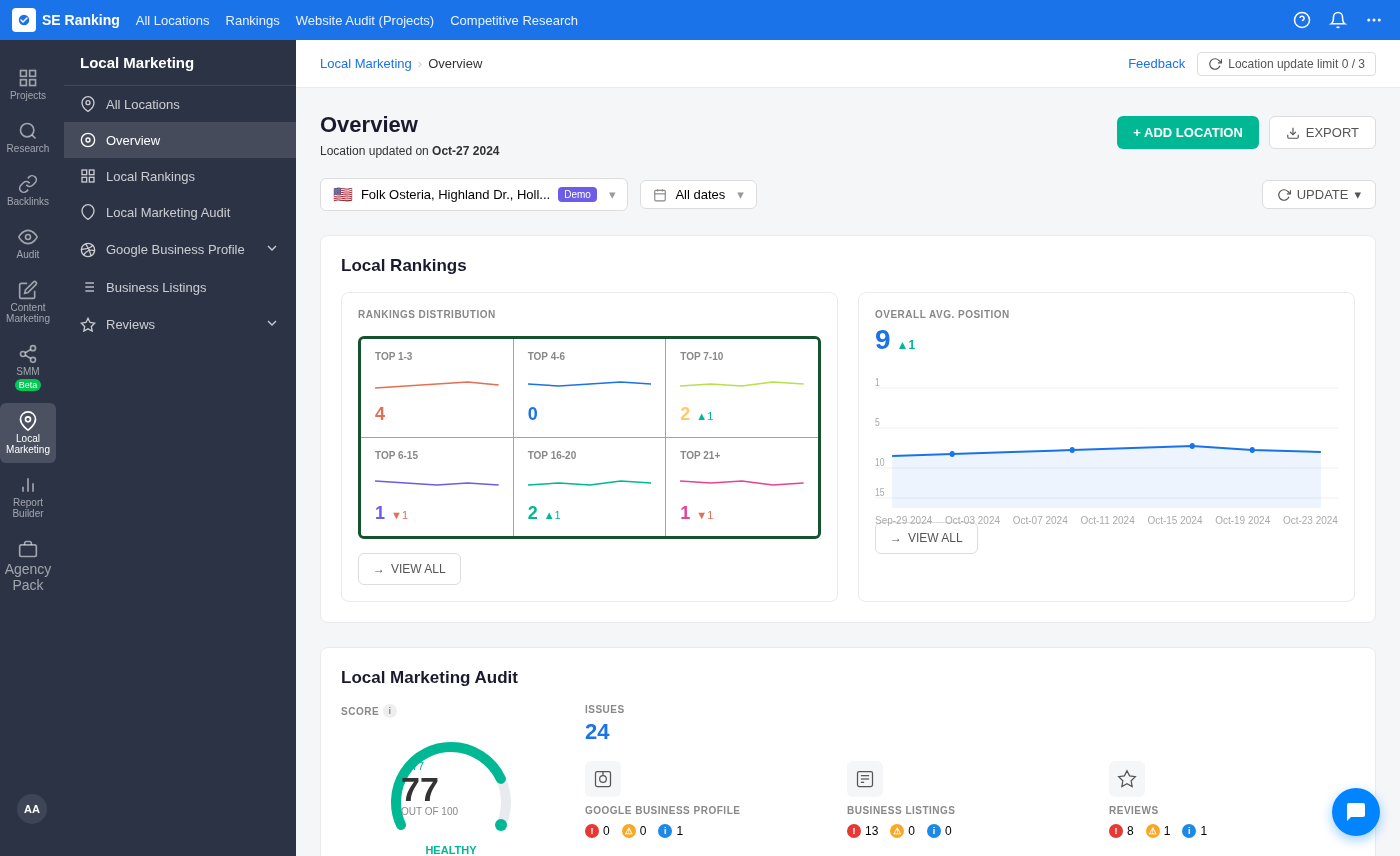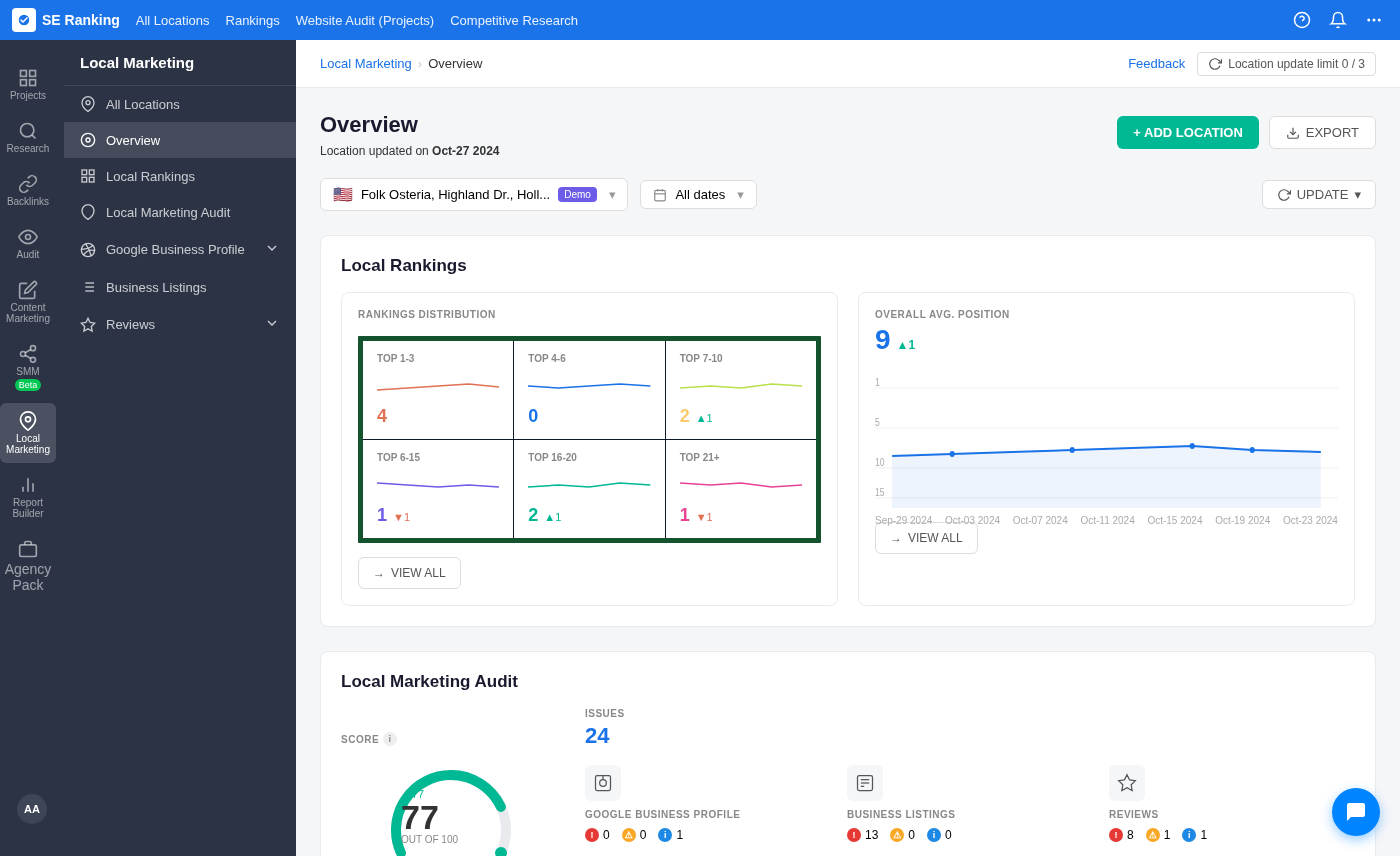--- a/index.html
+++ b/index.html
@@ -62,42 +62,42 @@
 
     
     .section { background: white; border-radius: 8px; border: 1px solid #e8eaed; margin-bottom: 24px; padding: 20px; }
     .section-title { font-size: 17px; font-weight: 600; color: #1a1a2e; margin-bottom: 16px; }
 
     
     .rankings-layout { display: grid; grid-template-columns: 1fr 1fr; gap: 20px; }
     .rankings-left { border: 1px solid #e8eaed; border-radius: 8px; padding: 16px; }
     .rankings-right { border: 1px solid #e8eaed; border-radius: 8px; padding: 16px; }
     .dist-label { font-size: 10px; color: #888; font-weight: 600; letter-spacing: 0.5px; margin-bottom: 16px; }
-    .dist-grid { display: grid; grid-template-columns: 1fr 1fr 1fr; gap: 1px; background: #0f172a; border: 5px solid #14532d; border-radius: 1px; overflow: hidden; }
+    .dist-grid { display: grid; grid-template-columns: 1fr 1fr 1fr; gap: 1px; background: #84cc16; border: 3px solid #14532d; border-radius: 6px; overflow: hidden; }
     .dist-cell { background: white; padding: 12px 14px; }
     .dist-cell-label { font-size: 10px; color: #888; font-weight: 600; margin-bottom: 8px; }
     .dist-cell-chart { height: 28px; margin-bottom: 6px; }
     .dist-value { font-size: 18px; font-weight: 700; }
     .dist-value.blue { color: #1a73e8; }
     .dist-value.green { color: #00b894; }
     .dist-value.yellow { color: #fdcb6e; }
     .dist-value.purple { color: #6c5ce7; }
     .dist-value.orange { color: #e17055; }
     .dist-change { font-size: 11px; color: #888; display: flex; align-items: center; gap: 2px; }
     .dist-change.up { color: #00b894; }
     .dist-change.down { color: #e17055; }
     .view-all-btn { display: flex; align-items: center; gap: 6px; border: 1px solid #ddd; border-radius: 6px; padding: 8px 14px; cursor: pointer; font-size: 12px; color: #555; background: white; margin-top: 14px; width: fit-content; }
 
     
     .avg-label { font-size: 10px; color: #888; font-weight: 600; letter-spacing: 0.5px; margin-bottom: 4px; }
     .avg-value { font-size: 24px; font-weight: 700; color: #1a73e8; display: flex; align-items: baseline; gap: 6px; margin-bottom: 12px; }
     .avg-change { font-size: 12px; color: #00b894; }
     .chart-area { height: 140px; position: relative; }
     .chart-x-labels { display: flex; justify-content: space-between; font-size: 10px; color: #aaa; margin-top: 4px; }
-    .audit-score-label { font-size: 10px; color: #888; font-weight: 600; letter-spacing: 0.5px; margin-bottom: 12px; display: flex; align-items: center; gap: 4px; margin-top: 24px; }
+    .audit-score-label { font-size: 10px; color: #888; font-weight: 600; letter-spacing: 0.5px; margin-bottom: 12px; display: flex; align-items: center; gap: 4px; }
     .score-ring-container { display: flex; flex-direction: column; align-items: center; }
     .issues-label { font-size: 10px; color: #888; font-weight: 600; letter-spacing: 0.5px; margin-bottom: 4px; }
     .issues-count { font-size: 22px; font-weight: 700; color: #1a73e8; margin-bottom: 16px; }
     .audit-categories { display: grid; grid-template-columns: 1fr 1fr 1fr; gap: 16px; }
     .audit-cat { }
     .audit-cat-icon { width: 36px; height: 36px; background: #f5f6f8; border-radius: 6px; display: flex; align-items: center; justify-content: center; margin-bottom: 8px; }
     .audit-cat-icon svg { width: 20px; height: 20px; color: #555; }
     .audit-cat-label { font-size: 10px; color: #888; font-weight: 600; letter-spacing: 0.5px; margin-bottom: 8px; }
     .audit-cat-counts { display: flex; gap: 12px; }
     .audit-count { display: flex; align-items: center; gap: 4px; font-size: 12px; }

